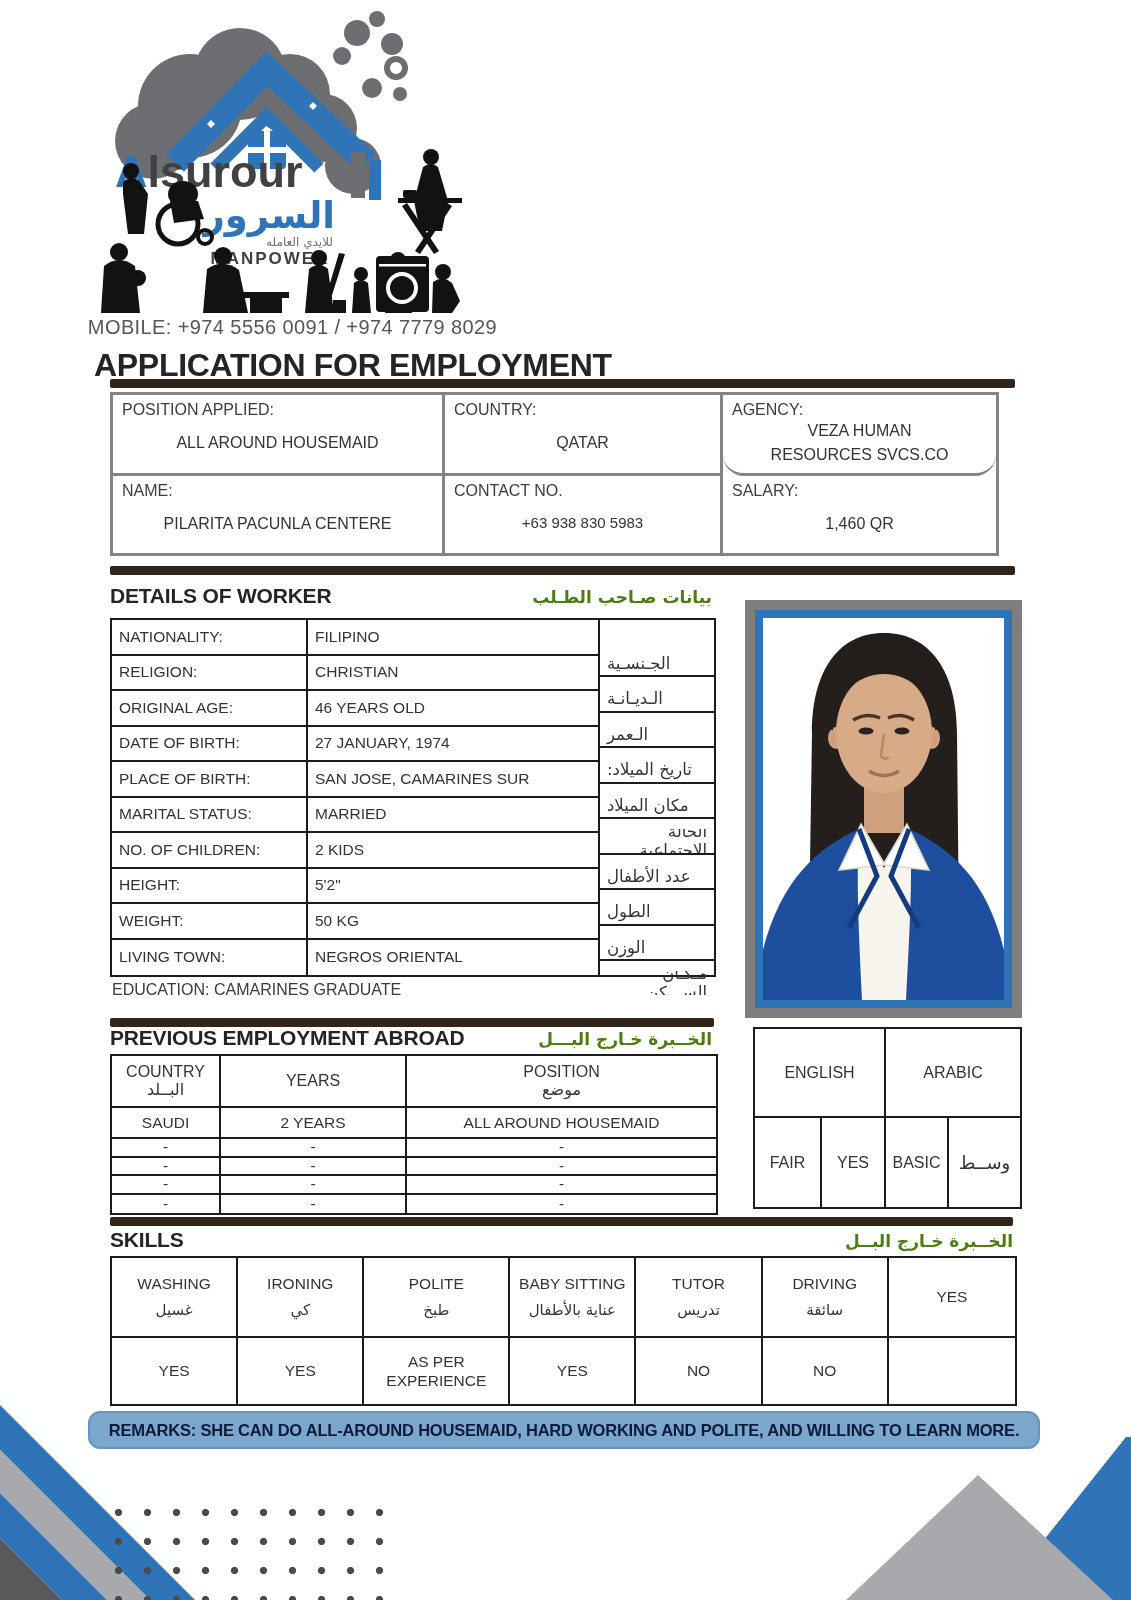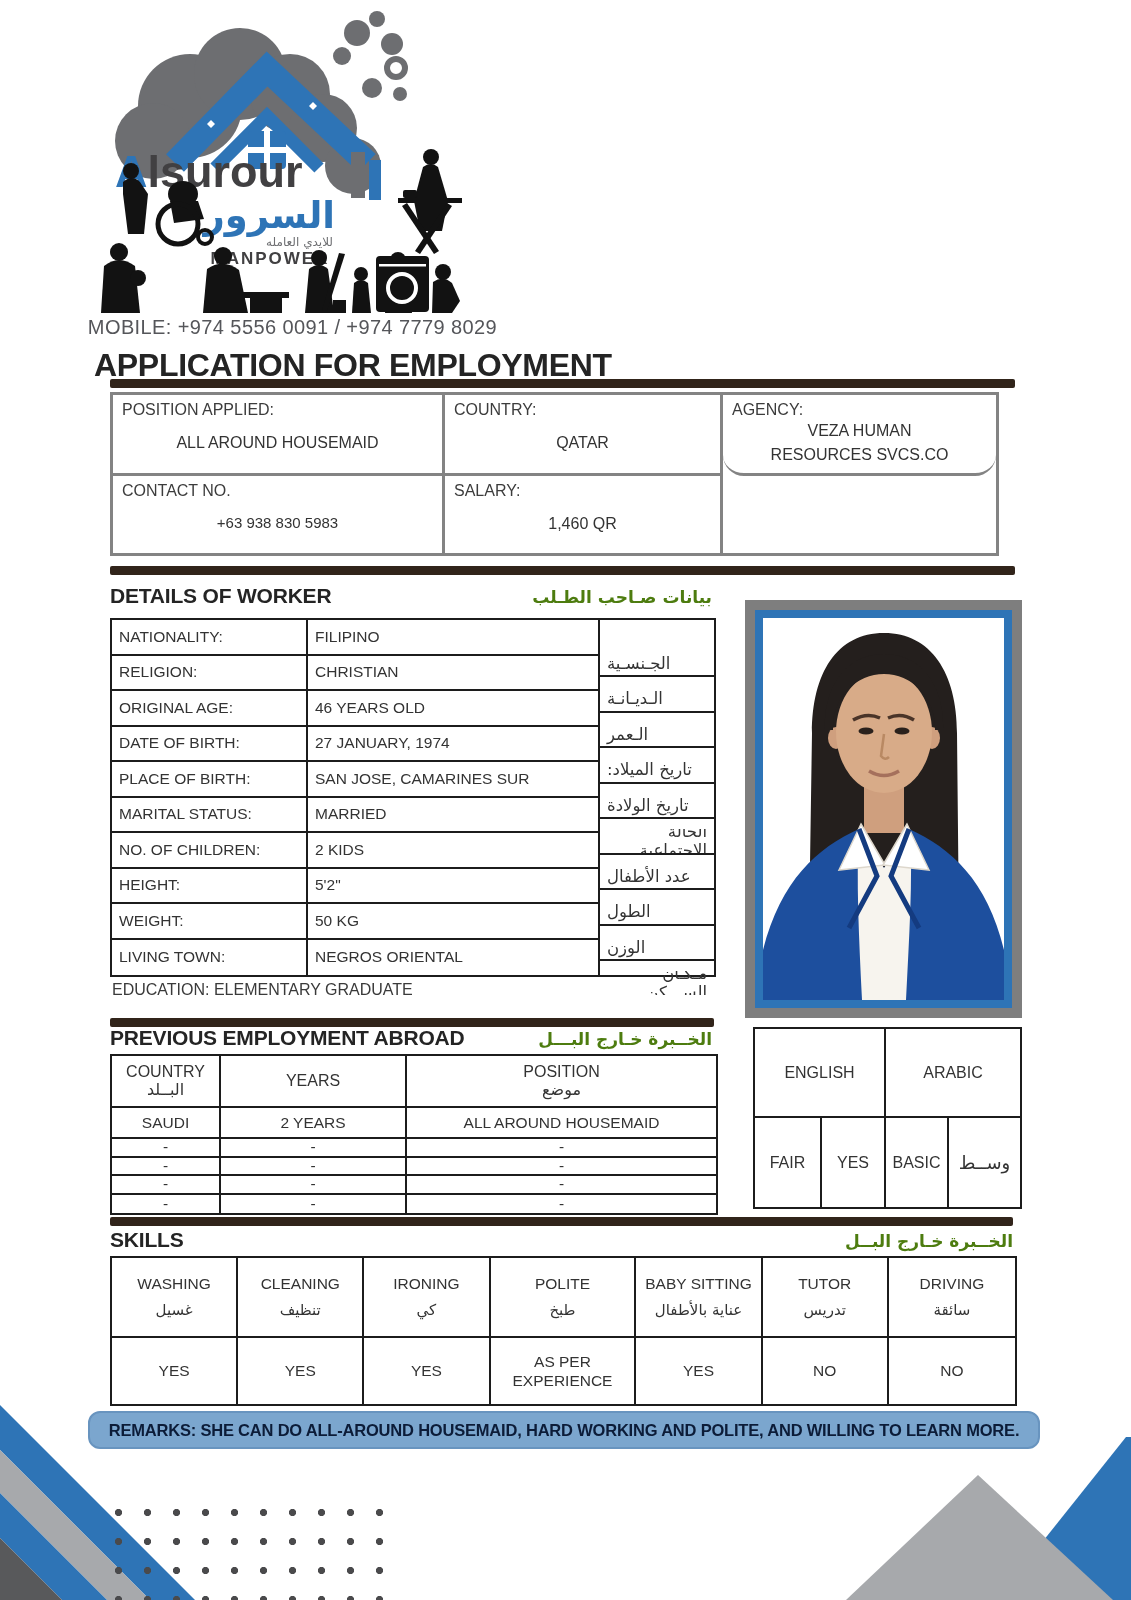--- a/index.html
+++ b/index.html
@@ -191,20 +191,24 @@
     </div>
     <div class="tf-cell">
       <div class="tf-label">COUNTRY:</div>
       <div class="tf-value">QATAR</div>
     </div>
     <div class="tf-cell">
       <div class="tf-label">AGENCY:</div>
       <div class="tf-value" style="padding:0 28px;">VEZA HUMAN RESOURCES SVCS.CO</div>
     </div>
     <div class="tf-cell">
+      <div class="tf-label">NAME:</div>
+      <div class="tf-value">PILARITA PACUNLA CENTERE</div>
+    </div>
+    <div class="tf-cell">
       <div class="tf-label">CONTACT NO.</div>
       <div class="tf-value" style="font-size:15px;">+63 938 830 5983</div>
     </div>
     <div class="tf-cell">
       <div class="tf-label">SALARY:</div>
       <div class="tf-value">1,460 QR</div>
     </div>
   </div>
 
   <div class="bar" style="left:110px;top:566px;width:905px;"></div>
@@ -222,39 +226,39 @@
     <div class="d-cell">CHRISTIAN</div>
     <div class="d-cell ar">الـديـانـة</div>
     <div class="d-cell">ORIGINAL AGE:</div>
     <div class="d-cell">46 YEARS OLD</div>
     <div class="d-cell ar">الـعمر</div>
     <div class="d-cell">DATE OF BIRTH:</div>
     <div class="d-cell">27 JANUARY, 1974</div>
     <div class="d-cell ar">تاريخ الميلاد:</div>
     <div class="d-cell">PLACE OF BIRTH:</div>
     <div class="d-cell">SAN JOSE, CAMARINES SUR</div>
-    <div class="d-cell ar">تاريخ الولادة</div>
+    <div class="d-cell ar">مكان الميلاد</div>
     <div class="d-cell">MARITAL STATUS:</div>
     <div class="d-cell">MARRIED</div>
     <div class="d-cell ar">الحالة الاجتماعية</div>
     <div class="d-cell">NO. OF CHILDREN:</div>
     <div class="d-cell">2 KIDS</div>
     <div class="d-cell ar">عدد الأطفال</div>
     <div class="d-cell">HEIGHT:</div>
     <div class="d-cell">5'2"</div>
     <div class="d-cell ar">الطول</div>
     <div class="d-cell">WEIGHT:</div>
     <div class="d-cell">50 KG</div>
     <div class="d-cell ar">الوزن</div>
     <div class="d-cell">LIVING TOWN:</div>
     <div class="d-cell">NEGROS ORIENTAL</div>
     <div class="d-cell ar">مـكـان الســـكن</div>
   </div>
 
-  <div class="education-line">EDUCATION: ELEMENTARY GRADUATE</div>
+  <div class="education-line">EDUCATION: CAMARINES GRADUATE</div>
 
   <div class="bar" style="left:110px;top:1018px;width:604px;"></div>
 
   <div class="sec-row" style="left:110px;top:1026px;width:602px;">
     <span class="sec-title">PREVIOUS EMPLOYMENT ABROAD</span>
     <span class="sec-ar ar">الخــبرة خـارج البـــل</span>
   </div>
 
   <div class="e-table">
     <div class="e-cell e-head">
@@ -329,24 +333,20 @@
     <span class="sec-title">SKILLS</span>
     <span class="sec-ar ar">الخــبرة خـارج البــل</span>
   </div>
 
   <div class="s-table">
     <div class="s-cell">
       <span>WASHING</span>
       <span class="ar s-ar">غسيل</span>
     </div>
     <div class="s-cell">
-      <span>CLEANING</span>
-      <span class="ar s-ar">تنظيف</span>
-    </div>
-    <div class="s-cell">
       <span>IRONING</span>
       <span class="ar s-ar">كي</span>
     </div>
     <div class="s-cell">
       <span>POLITE</span>
       <span class="ar s-ar">طبخ</span>
     </div>
     <div class="s-cell">
       <span>BABY SITTING</span>
       <span class="ar s-ar">عناية بالأطفال</span>

